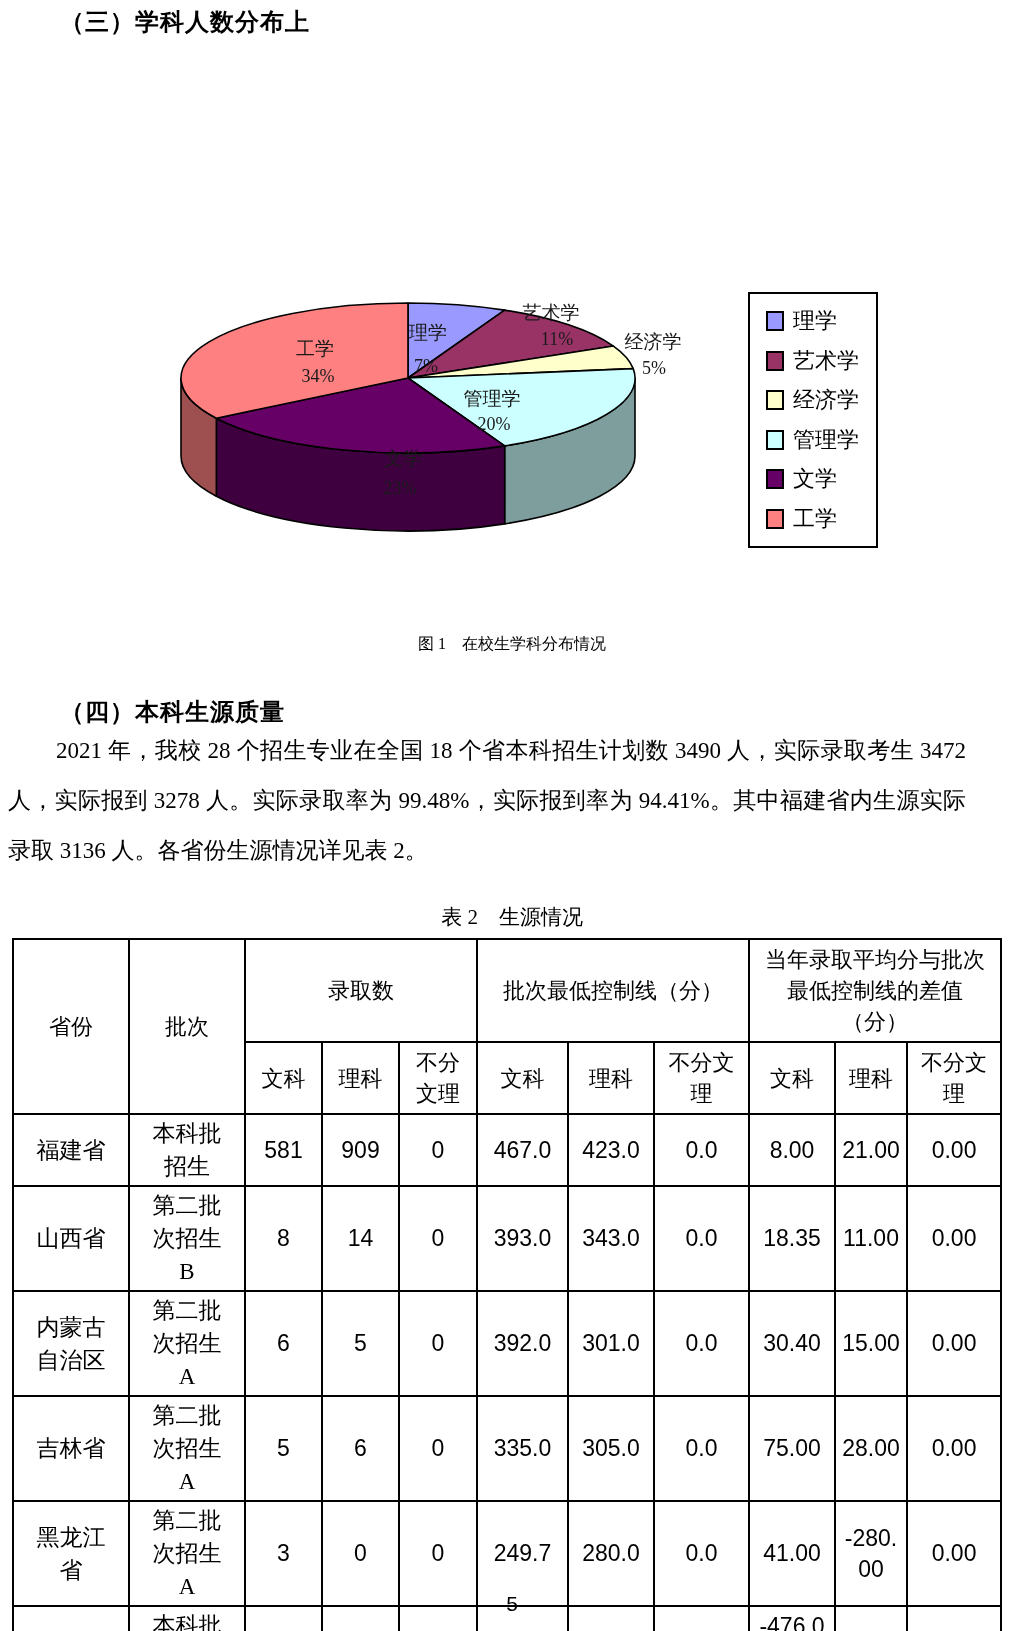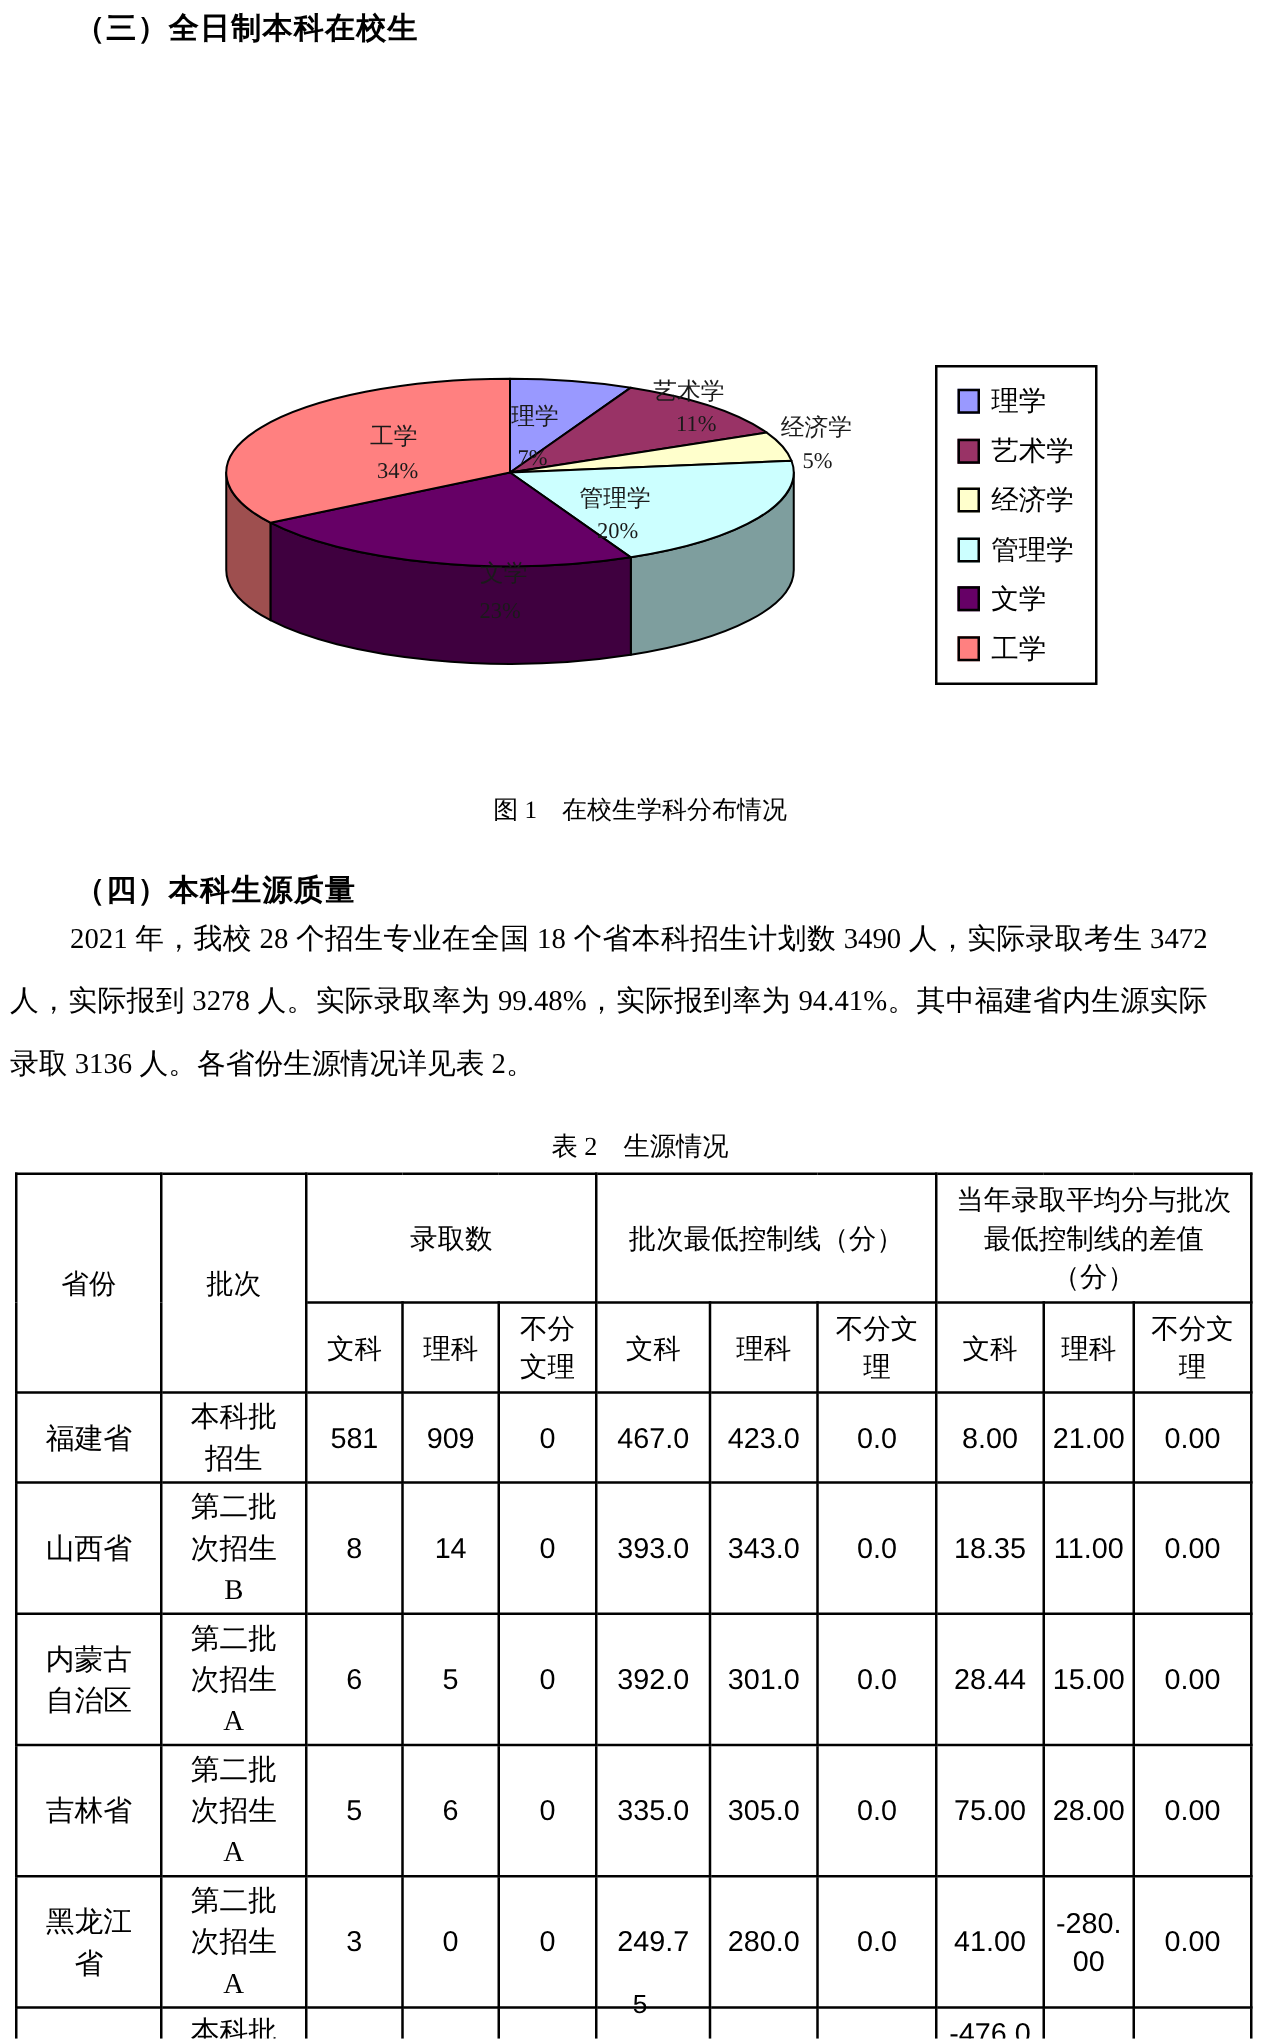--- a/index.html
+++ b/index.html
@@ -31,21 +31,21 @@
   .legend {
     position:absolute; left:748px; top:24px; width:130px; height:256px;
     border:2px solid #000; background:#fff;
     display:flex; flex-direction:column; justify-content:space-evenly;
     padding-left:16px;
   }
   .legend-item { display:flex; align-items:center; gap:9px; font-size:22px; line-height:24px; }
   .swatch { width:18px; height:20px; border:2px solid #000; flex:none; }
 
   .caption { position:absolute; left:0; width:1024px; text-align:center; }
-  #figcap { top:634px; font-size:20px; }
+  #figcap { top:634px; font-size:16px; }
   #tblcap { top:903px; font-size:21px; }
 
   table.tbl {
     position:absolute; left:12px; top:938px; width:988px;
     border-collapse:collapse; table-layout:fixed;
   }
   .tbl th, .tbl td {
     border:2px solid #000; text-align:center; vertical-align:middle;
     overflow:hidden;
   }
@@ -63,21 +63,21 @@
   .pagenum {
     position:absolute; left:0; top:1592px; width:1024px; text-align:center;
     font-size:21px; font-family:"Liberation Sans","DejaVu Sans",sans-serif;
   }
 </style>
 </head>
 <body>
 
 <div class="page">
 
-  <div class="h-sec" id="h-sec3">（三）全日制本科在校生</div>
+  <div class="h-sec" id="h-sec3">（三）学科人数分布上</div>
 
 
   <div class="figure">
     <svg id="pie-svg" width="560" height="292" viewBox="0 0 560 292" xmlns="http://www.w3.org/2000/svg">
         <path d="M485,110 A227,75 0 0 1 354.6518991852714,177.86202893495147 l0,78 A227,75 0 0 0 485,188 Z" fill="rgb(126,158,158)" stroke="#000" stroke-width="1.6" stroke-linejoin="round"></path>
         <path d="M354.6518991852714,177.86202893495147 A227,75 0 0 1 66.33756091104252,150.18700962342473 l0,78 A227,75 0 0 0 354.6518991852714,255.86202893495147 Z" fill="rgb(63,0,63)" stroke="#000" stroke-width="1.6" stroke-linejoin="round"></path>
         <path d="M66.33756091104252,150.18700962342473 A227,75 0 0 1 31,110.00000000000001 l0,78 A227,75 0 0 0 66.33756091104252,228.18700962342473 Z" fill="rgb(158,79,79)" stroke="#000" stroke-width="1.6" stroke-linejoin="round"></path>
         <path d="M258,110 L258,35 A227,75 0 0 1 354.6518991852715,42.13797106504853 Z" fill="#9999FF" stroke="#000" stroke-width="1.6" stroke-linejoin="round"></path>
         <path d="M258,110 L354.6518991852715,42.13797106504853 A227,75 0 0 1 463.39574090978647,78.06655313261956 Z" fill="#993366" stroke="#000" stroke-width="1.6" stroke-linejoin="round"></path>
         <path d="M258,110 L463.39574090978647,78.06655313261956 A227,75 0 0 1 483.2100371983865,100.60000748267719 Z" fill="#FFFFCC" stroke="#000" stroke-width="1.6" stroke-linejoin="round"></path>
@@ -200,21 +200,21 @@
         <tr style="height: 70px;">
           <td class="cn">内蒙古自治区</td>
           <td class="cn batch">第二批
 次招生 A</td>
           <td class="num">6</td>
           <td class="num">5</td>
           <td class="num">0</td>
           <td class="num">392.0</td>
           <td class="num">301.0</td>
           <td class="num">0.0</td>
-          <td class="num">28.44</td>
+          <td class="num">30.40</td>
           <td class="num">15.00</td>
           <td class="num">0.00</td>
         </tr>
         <tr style="height: 70px;">
           <td class="cn">吉林省</td>
           <td class="cn batch">第二批
 次招生 A</td>
           <td class="num">5</td>
           <td class="num">6</td>
           <td class="num">0</td>

